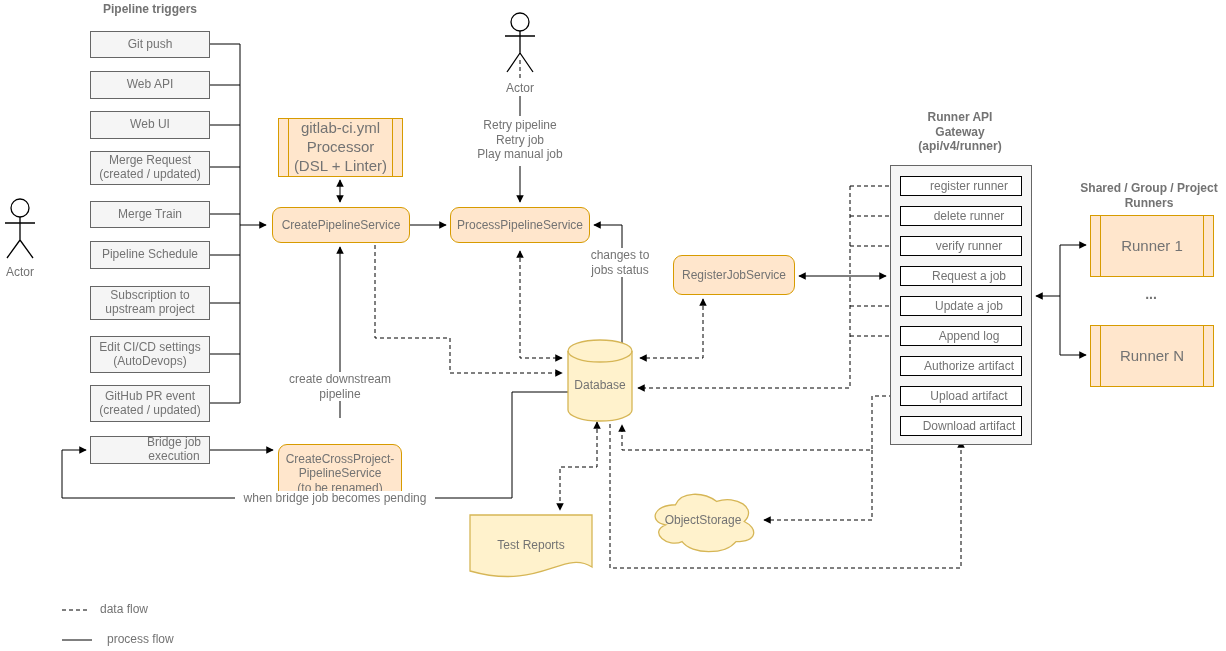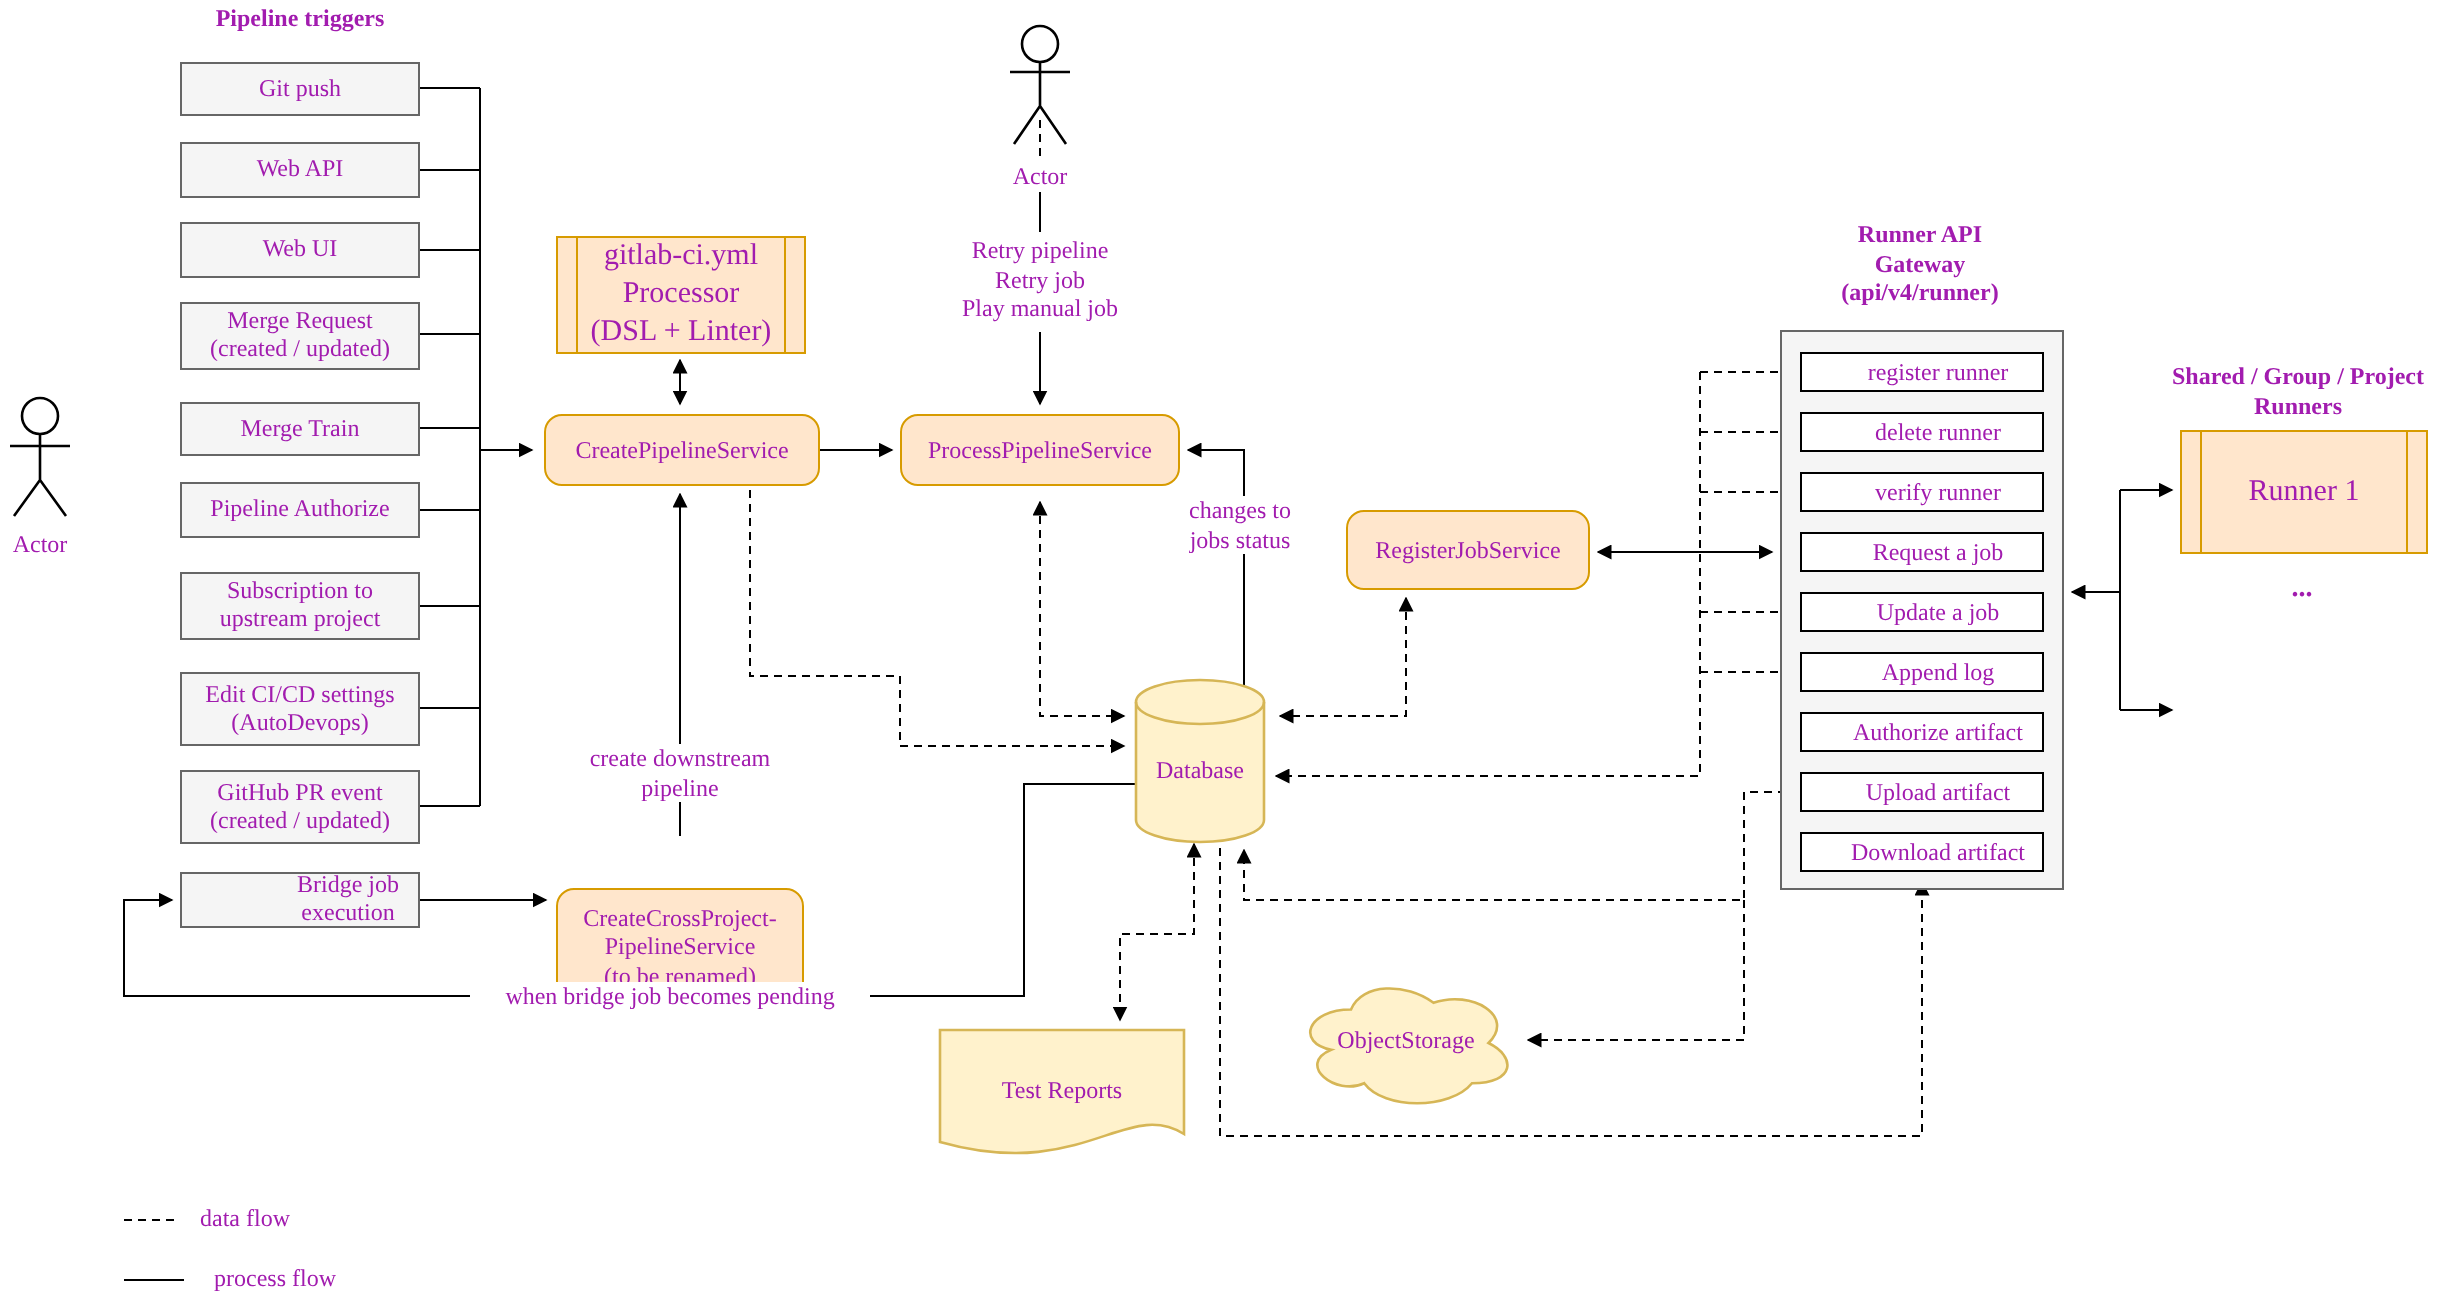--- a/index.html
+++ b/index.html
@@ -1,17 +1,17 @@
 <!DOCTYPE html>
 <html><head>
 <meta charset="utf-8">
 <style>
   html,body{margin:0;padding:0;background:#fff;}
   #canvas{position:relative;width:1226px;height:651px;background:#fff;overflow:hidden;
-          font-family:Liberation Serif, serif;color:#a21caf;}
+          font-family:Liberation Sans, sans-serif;color:#737373;}
   .abs{position:absolute;box-sizing:border-box;}
   .lbl{white-space:pre-line;text-align:center;font-size:12px;line-height:1.22;}
   .bold{font-weight:bold;}
   .gbox{background:#f5f5f5;border:1px solid #666;display:flex;align-items:center;justify-content:center;
         text-align:center;font-size:12px;line-height:1.15;white-space:pre-line;}
   .obox{background:#ffe6cc;border:1px solid #d79b00;border-radius:9px;display:flex;align-items:center;
         justify-content:center;text-align:center;font-size:12px;line-height:1.2;white-space:pre-line;}
   .comp{background:#ffe6cc;border:1px solid #d79b00;display:flex;align-items:center;justify-content:center;
         text-align:center;font-size:15px;line-height:1.25;white-space:pre-line;position:absolute;}
   .comp::before,.comp::after{content:"";position:absolute;top:0;bottom:0;width:1px;background:#d79b00;}
@@ -87,21 +87,21 @@
   </svg>
 
   <div class="abs lbl bold" style="left:85px;top:2px;width:130px;">Pipeline triggers</div>
 
   <div class="abs gbox" style="left:90px;top:31px;width:120px;height:27px;">Git push</div>
   <div class="abs gbox" style="left:90px;top:71px;width:120px;height:28px;">Web API</div>
   <div class="abs gbox" style="left:90px;top:111px;width:120px;height:28px;">Web UI</div>
   <div class="abs gbox" style="left:90px;top:151px;width:120px;height:34px;">Merge Request
 (created / updated)</div>
   <div class="abs gbox" style="left:90px;top:201px;width:120px;height:27px;">Merge Train</div>
-  <div class="abs gbox" style="left:90px;top:241px;width:120px;height:28px;">Pipeline Authorize</div>
+  <div class="abs gbox" style="left:90px;top:241px;width:120px;height:28px;">Pipeline Schedule</div>
   <div class="abs gbox" style="left:90px;top:286px;width:120px;height:34px;">Subscription to
 upstream project</div>
   <div class="abs gbox" style="left:90px;top:336px;width:120px;height:37px;">Edit CI/CD settings
 (AutoDevops)</div>
   <div class="abs gbox" style="left:90px;top:385px;width:120px;height:37px;">GitHub PR event
 (created / updated)</div>
   <div class="abs gbox" style="left:90px;top:436px;width:120px;height:28px;padding-left:48px;">Bridge job execution</div>
 
   <div class="abs lbl" style="left:0px;top:265px;width:40px;">Actor</div>
   <div class="abs lbl" style="left:496px;top:81px;width:48px;">Actor</div>
@@ -140,17 +140,18 @@
   <div class="abs wbox" style="left:900px;top:296px;width:122px;height:20px;">Update a job</div>
   <div class="abs wbox" style="left:900px;top:326px;width:122px;height:20px;">Append log</div>
   <div class="abs wbox" style="left:900px;top:356px;width:122px;height:20px;">Authorize artifact</div>
   <div class="abs wbox" style="left:900px;top:386px;width:122px;height:20px;">Upload artifact</div>
   <div class="abs wbox" style="left:900px;top:416px;width:122px;height:20px;">Download artifact</div>
 
   <div class="abs lbl bold" style="left:1072px;top:181px;width:154px;">Shared / Group / Project
 Runners</div>
   <div class="comp" style="left:1090px;top:215px;width:122px;height:60px;">Runner 1</div>
   <div class="abs lbl bold" style="left:1135px;top:286px;width:32px;font-size:14px;">...</div>
+  <div class="comp" style="left:1090px;top:325px;width:122px;height:60px;">Runner N</div>
 
   <div class="abs lbl" style="left:100px;top:602px;width:60px;text-align:left;">data flow</div>
   <div class="abs lbl" style="left:107px;top:632px;width:80px;text-align:left;">process flow</div>
 
 </div>
 
 </body></html>

